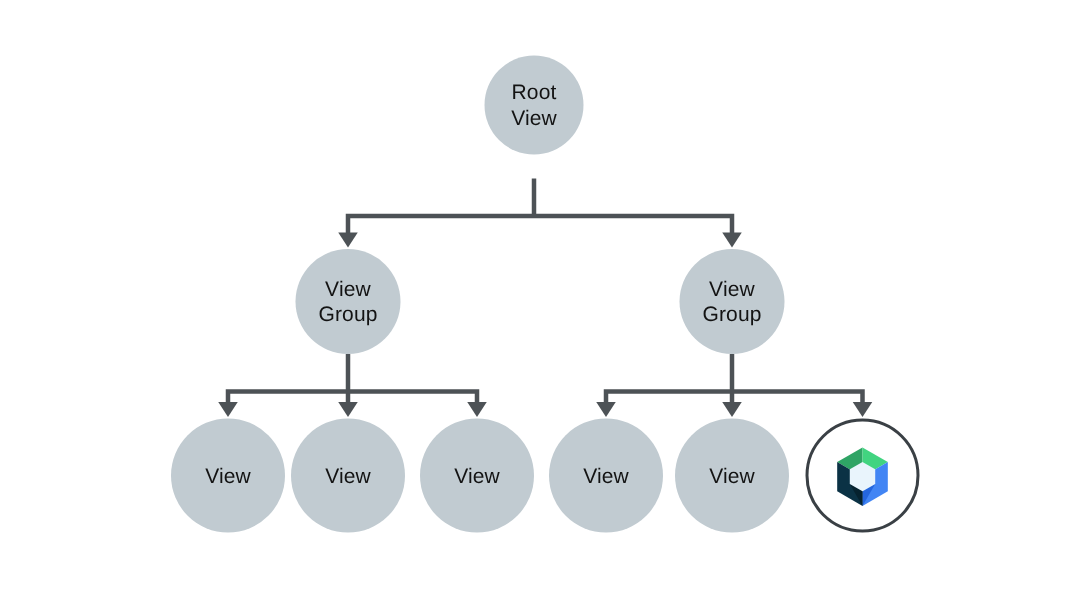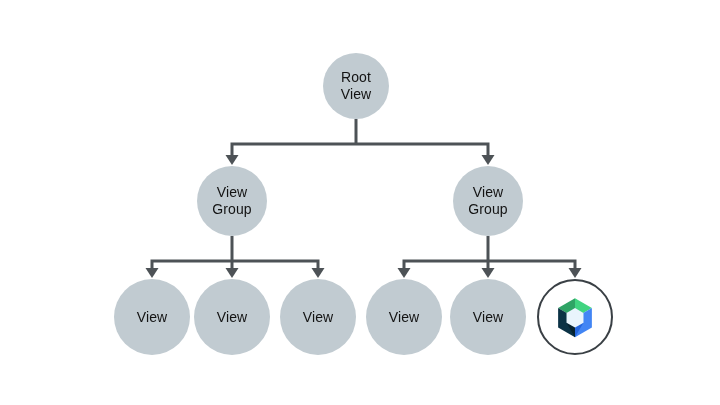--- a/index.html
+++ b/index.html
@@ -14,21 +14,21 @@
   .connectors polygon{fill:var(--c-connector,#4d5256);}
   .node{
     position:absolute;border-radius:50%;
     background:var(--c-node-fill,#c1cbd1);
     display:flex;align-items:center;justify-content:center;text-align:center;
   }
   .node-label{
     white-space:pre-line;font-size:14px;line-height:1.18;
     color:var(--c-text,#131313);letter-spacing:.1px;
   }
-  .node--root{left:323px;top:53px;width:66px;height:66px;}
+  .node--root{left:323px;top:37px;width:66px;height:66px;}
   .node--group{width:70px;height:70px;top:166px;}
   .node--group-left{left:197px;}
   .node--group-right{left:453px;}
   .node--view{width:76px;height:76px;top:279px;}
   .node--view-l1{left:114px;}
   .node--view-l2{left:194px;}
   .node--view-l3{left:280px;}
   .node--view-r1{left:366px;}
   .node--view-r2{left:450px;}
   .node--compose{

